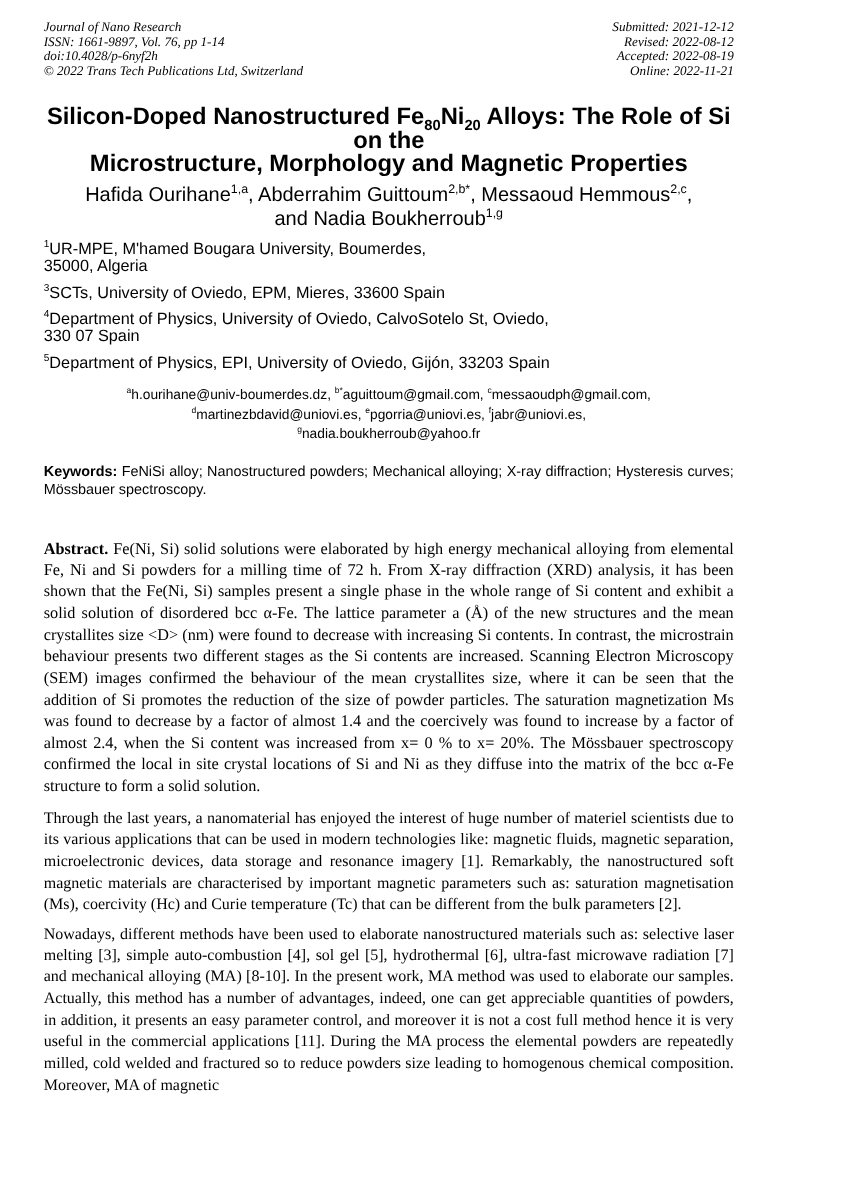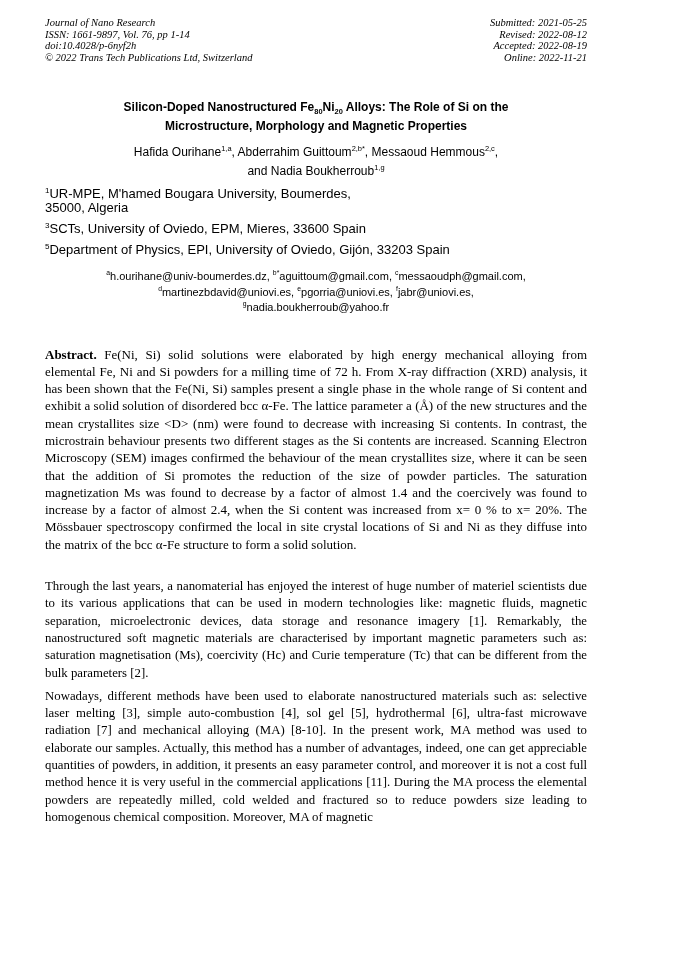--- a/index.html
+++ b/index.html
@@ -3,45 +3,45 @@
 <meta charset="utf-8">
 <style>
   * { margin: 0; padding: 0; box-sizing: border-box; }
   html, body { background: #ffffff; }
   .page {
     width: 624px;
     height: 959px;
     background: #ffffff;
     color: #000000;
     overflow: hidden;
-    padding: 17px 37px 0 45px;
+    padding: 17px 37px 0 35px;
     font-family: "Liberation Serif", serif;
   }
   .hdr {
     display: flex;
     justify-content: space-between;
     font-family: "Liberation Serif", serif;
     font-style: italic;
     font-size: 10.5px;
     line-height: 11.5px;
   }
   .hdr-right { text-align: right; }
   .title {
-    margin-top: 35px;
+    margin-top: 21px;
     text-align: center;
     font-family: "Liberation Sans", sans-serif;
     font-weight: bold;
-    font-size: 12px;
+    font-size: 19px;
     line-height: 19px;
   }
   .authors {
     margin-top: 7px;
     text-align: center;
     font-family: "Liberation Sans", sans-serif;
-    font-size: 12px;
+    font-size: 16px;
     line-height: 18.5px;
   }
   .affil {
     margin-top: 7px;
     font-family: Liberation Sans, sans-serif;
     font-size: 13px;
     line-height: 14px;
   }
   .emails {
     margin-top: 12px;
@@ -62,21 +62,21 @@
     font-size: 13px;
     line-height: 17.3px;
     text-align: justify;
   }
   .section-heading {
     margin-top: 20px;
     font-size: 12.8px;
     font-weight: bold;
   }
   .body-para {
-    margin-top: 25px;
+    margin-top: 9px;
     font-size: 12.8px;
     line-height: 17.3px;
     text-align: justify;
   }
   .body-para + .body-para { margin-top: 6px; }
   sup { font-size: 0.62em; vertical-align: super; line-height: 0; }
   sub { font-size: 0.62em; vertical-align: sub; line-height: 0; }
   b { font-weight: bold; }
 </style>
 </head>
@@ -85,47 +85,49 @@
 <div class="page">
 
   <div class="hdr">
     <div class="hdr-left">
       <div>Journal of Nano Research</div>
       <div>ISSN: 1661-9897, Vol. 76, pp 1-14</div>
       <div>doi:10.4028/p-6nyf2h</div>
       <div>© 2022 Trans Tech Publications Ltd, Switzerland</div>
     </div>
     <div class="hdr-right">
-      <div>Submitted: 2021-05-25</div>
+      <div>Submitted: 2021-12-12</div>
       <div>Revised: 2022-08-12</div>
       <div>Accepted: 2022-08-19</div>
       <div>Online: 2022-11-21</div>
     </div>
   </div>
 
   <h1 class="title">
     <span>Silicon-Doped Nanostructured Fe<sub>80</sub>Ni<sub>20</sub> Alloys: The Role of Si on the</span><br>
     <span>Microstructure, Morphology and Magnetic Properties</span>
   </h1>
 
   <div class="authors">
     <div>Hafida Ourihane<sup>1,a</sup>, Abderrahim Guittoum<sup>2,b*</sup>, Messaoud Hemmous<sup>2,c</sup>,</div>
     <div>and Nadia Boukherroub<sup>1,g</sup></div>
   </div>
 
   <div class="affil"><sup>1</sup>UR-MPE, M'hamed Bougara University, Boumerdes,<br>35000, Algeria</div>
   <div class="affil"><sup>3</sup>SCTs, University of Oviedo, EPM, Mieres, 33600 Spain</div>
+  <div class="affil"><sup>4</sup>Department of Physics, University of Oviedo, CalvoSotelo St, Oviedo,<br>330 07 Spain</div>
   <div class="affil"><sup>5</sup>Department of Physics, EPI, University of Oviedo, Gijón, 33203 Spain</div>
 
   <div class="emails">
     <div><sup>a</sup>h.ourihane@univ-boumerdes.dz, <sup>b*</sup>aguittoum@gmail.com, <sup>c</sup>messaoudph@gmail.com,</div>
     <div><sup>d</sup>martinezbdavid@uniovi.es, <sup>e</sup>pgorria@uniovi.es, <sup>f</sup>jabr@uniovi.es,</div>
     <div><sup>g</sup>nadia.boukherroub@yahoo.fr</div>
   </div>
 
+  <p class="keywords"><b>Keywords:</b> FeNiSi alloy; Nanostructured powders; Mechanical alloying; X-ray diffraction; Hysteresis curves; Mössbauer spectroscopy.</p>
 
   <p class="abstract"><b>Abstract.</b> Fe(Ni, Si) solid solutions were elaborated by high energy mechanical alloying from elemental Fe, Ni and Si powders for a milling time of 72 h. From X-ray diffraction (XRD) analysis, it has been shown that the Fe(Ni, Si) samples present a single phase in the whole range of Si content and exhibit a solid solution of disordered bcc α-Fe. The lattice parameter a (Å) of the new structures and the mean crystallites size &lt;D&gt; (nm) were found to decrease with increasing Si contents. In contrast, the microstrain behaviour presents two different stages as the Si contents are increased. Scanning Electron Microscopy (SEM) images confirmed the behaviour of the mean crystallites size, where it can be seen that the addition of Si promotes the reduction of the size of powder particles. The saturation magnetization Ms was found to decrease by a factor of almost 1.4 and the coercively was found to increase by a factor of almost 2.4, when the Si content was increased from x= 0 % to x= 20%. The Mössbauer spectroscopy confirmed the local in site crystal locations of Si and Ni as they diffuse into the matrix of the bcc α-Fe structure to form a solid solution.</p>
 
 
   <p class="body-para">Through the last years, a nanomaterial has enjoyed the interest of huge number of materiel scientists due to its various applications that can be used in modern technologies like: magnetic fluids, magnetic separation, microelectronic devices, data storage and resonance imagery [1]. Remarkably, the nanostructured soft magnetic materials are characterised by important magnetic parameters such as: saturation magnetisation (Ms), coercivity (Hc) and Curie temperature (Tc) that can be different from the bulk parameters [2].</p>
   <p class="body-para">Nowadays, different methods have been used to elaborate nanostructured materials such as: selective laser melting [3], simple auto-combustion [4], sol gel [5], hydrothermal [6], ultra-fast microwave radiation [7] and mechanical alloying (MA) [8-10]. In the present work, MA method was used to elaborate our samples. Actually, this method has a number of advantages, indeed, one can get appreciable quantities of powders, in addition, it presents an easy parameter control, and moreover it is not a cost full method hence it is very useful in the commercial applications [11]. During the MA process the elemental powders are repeatedly milled, cold welded and fractured so to reduce powders size leading to homogenous chemical composition. Moreover, MA of magnetic</p>
 
 </div>
 
 </body></html>

